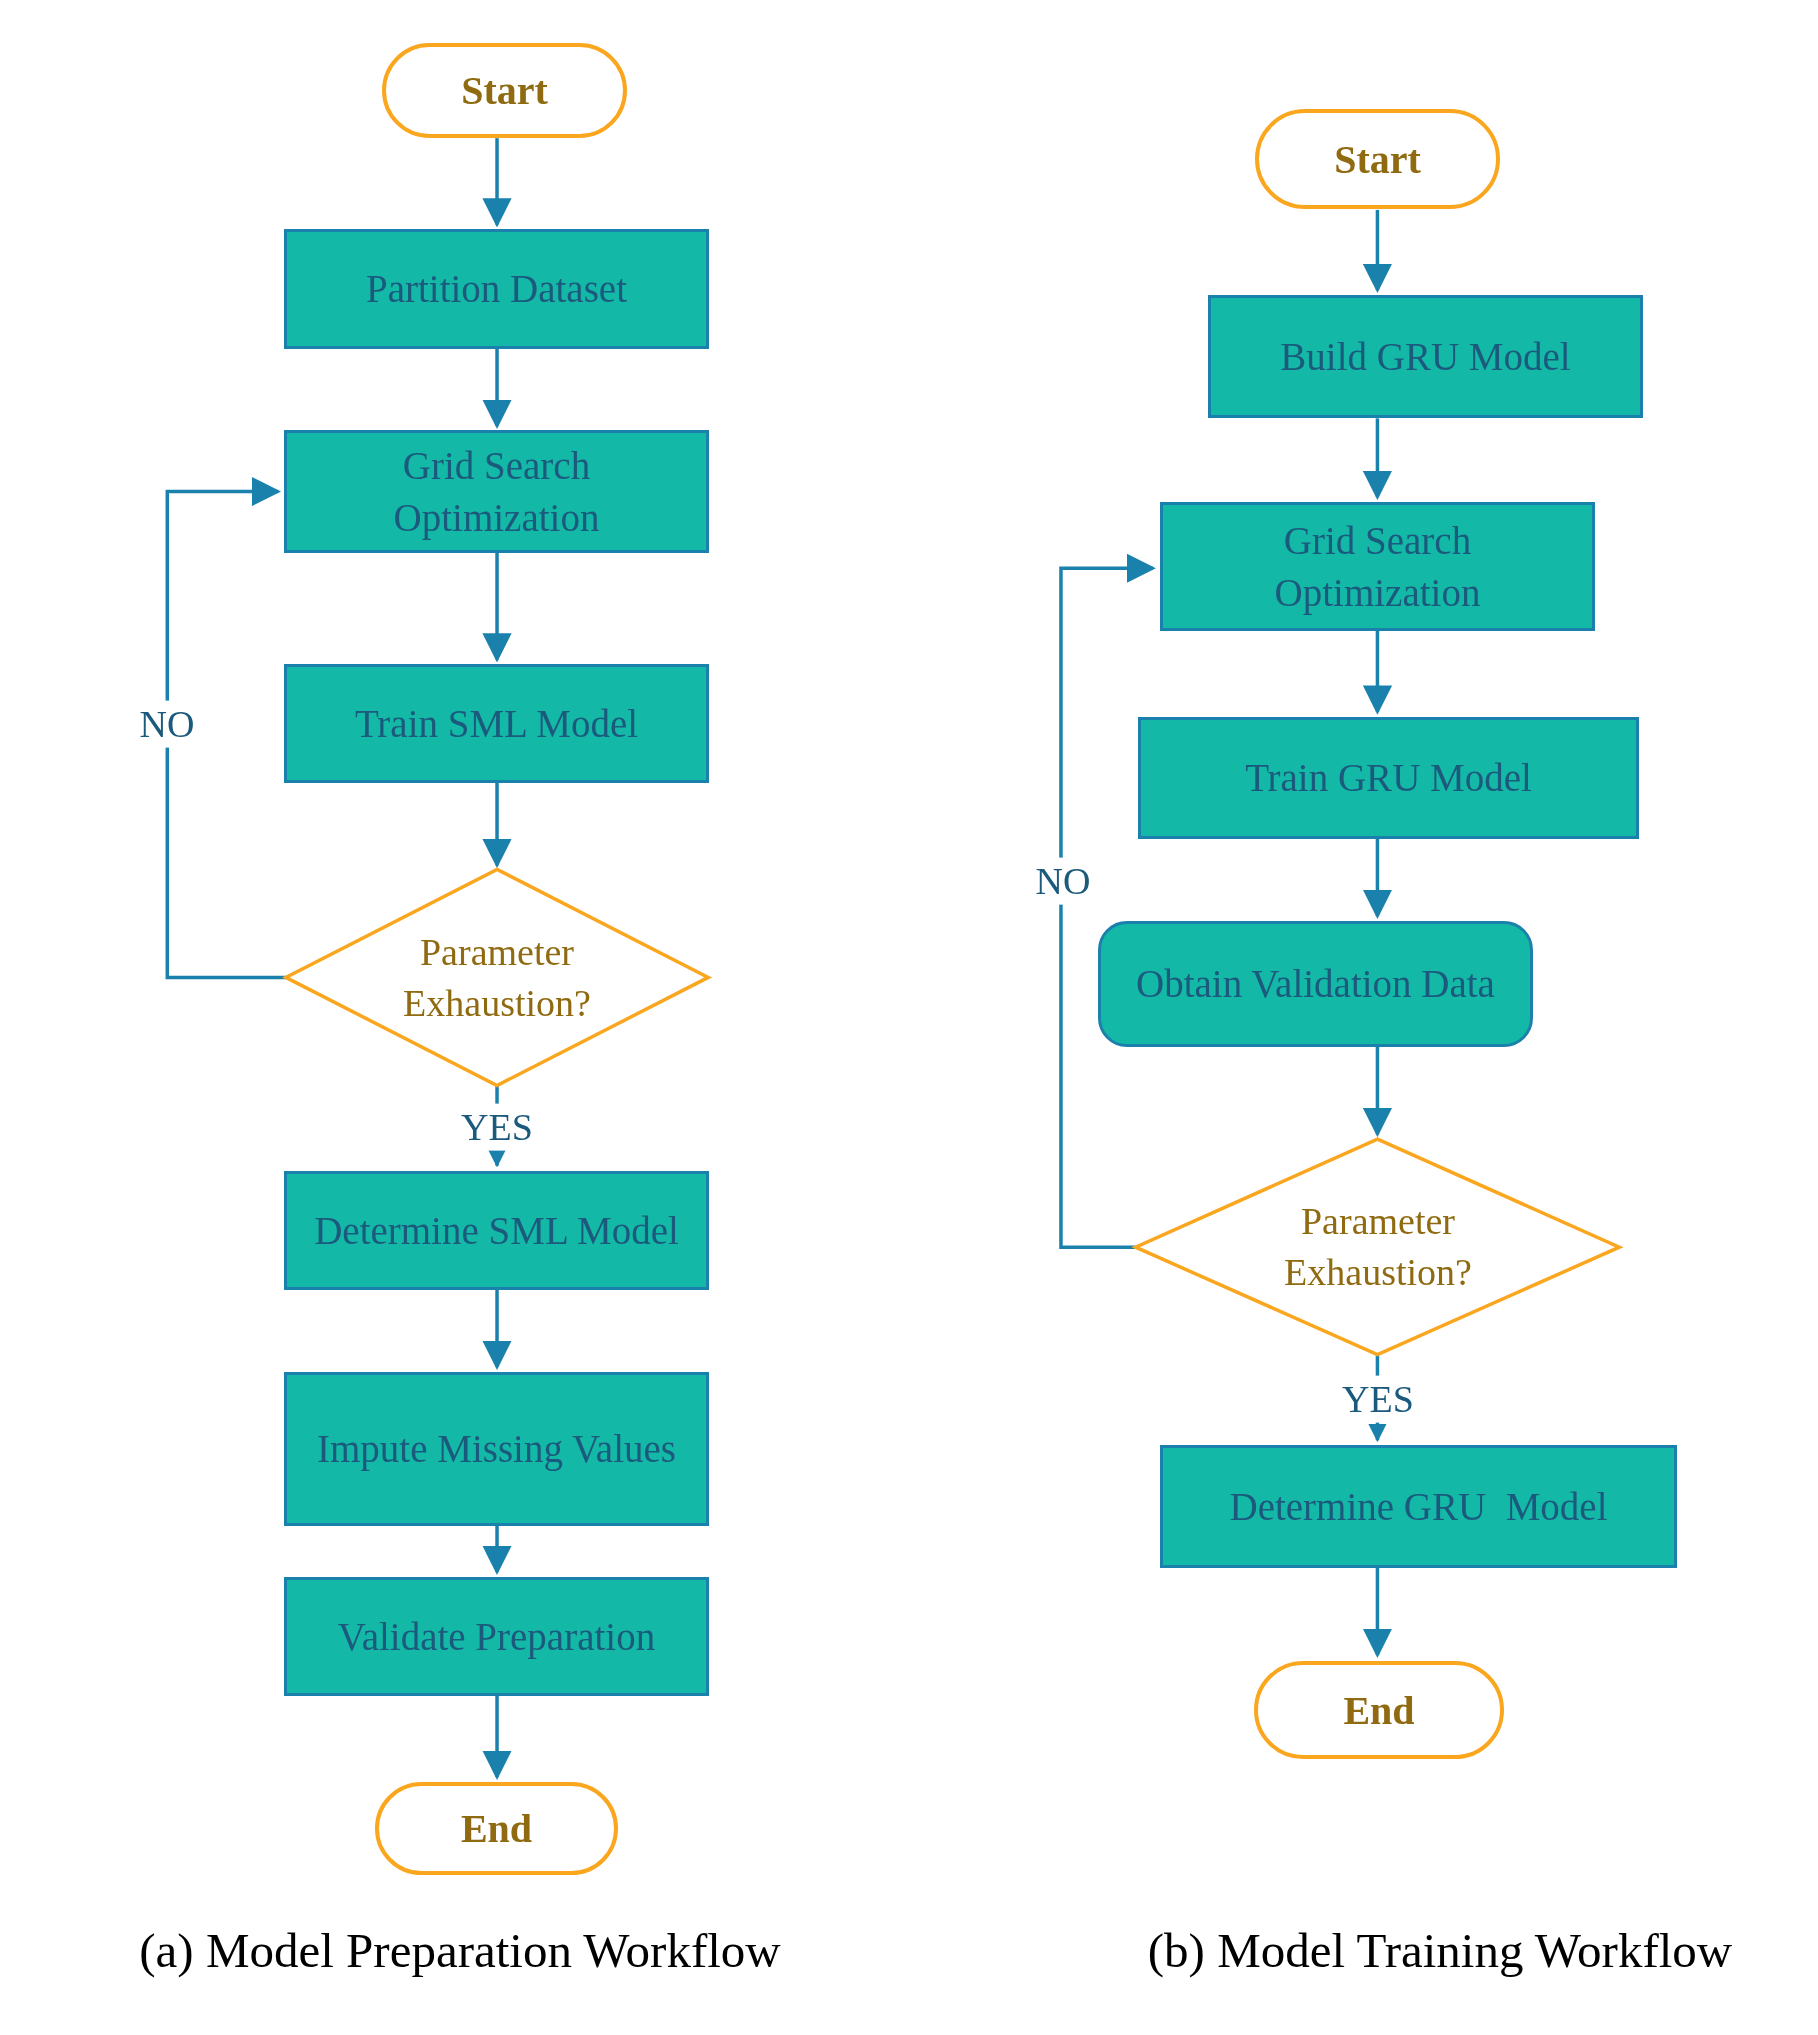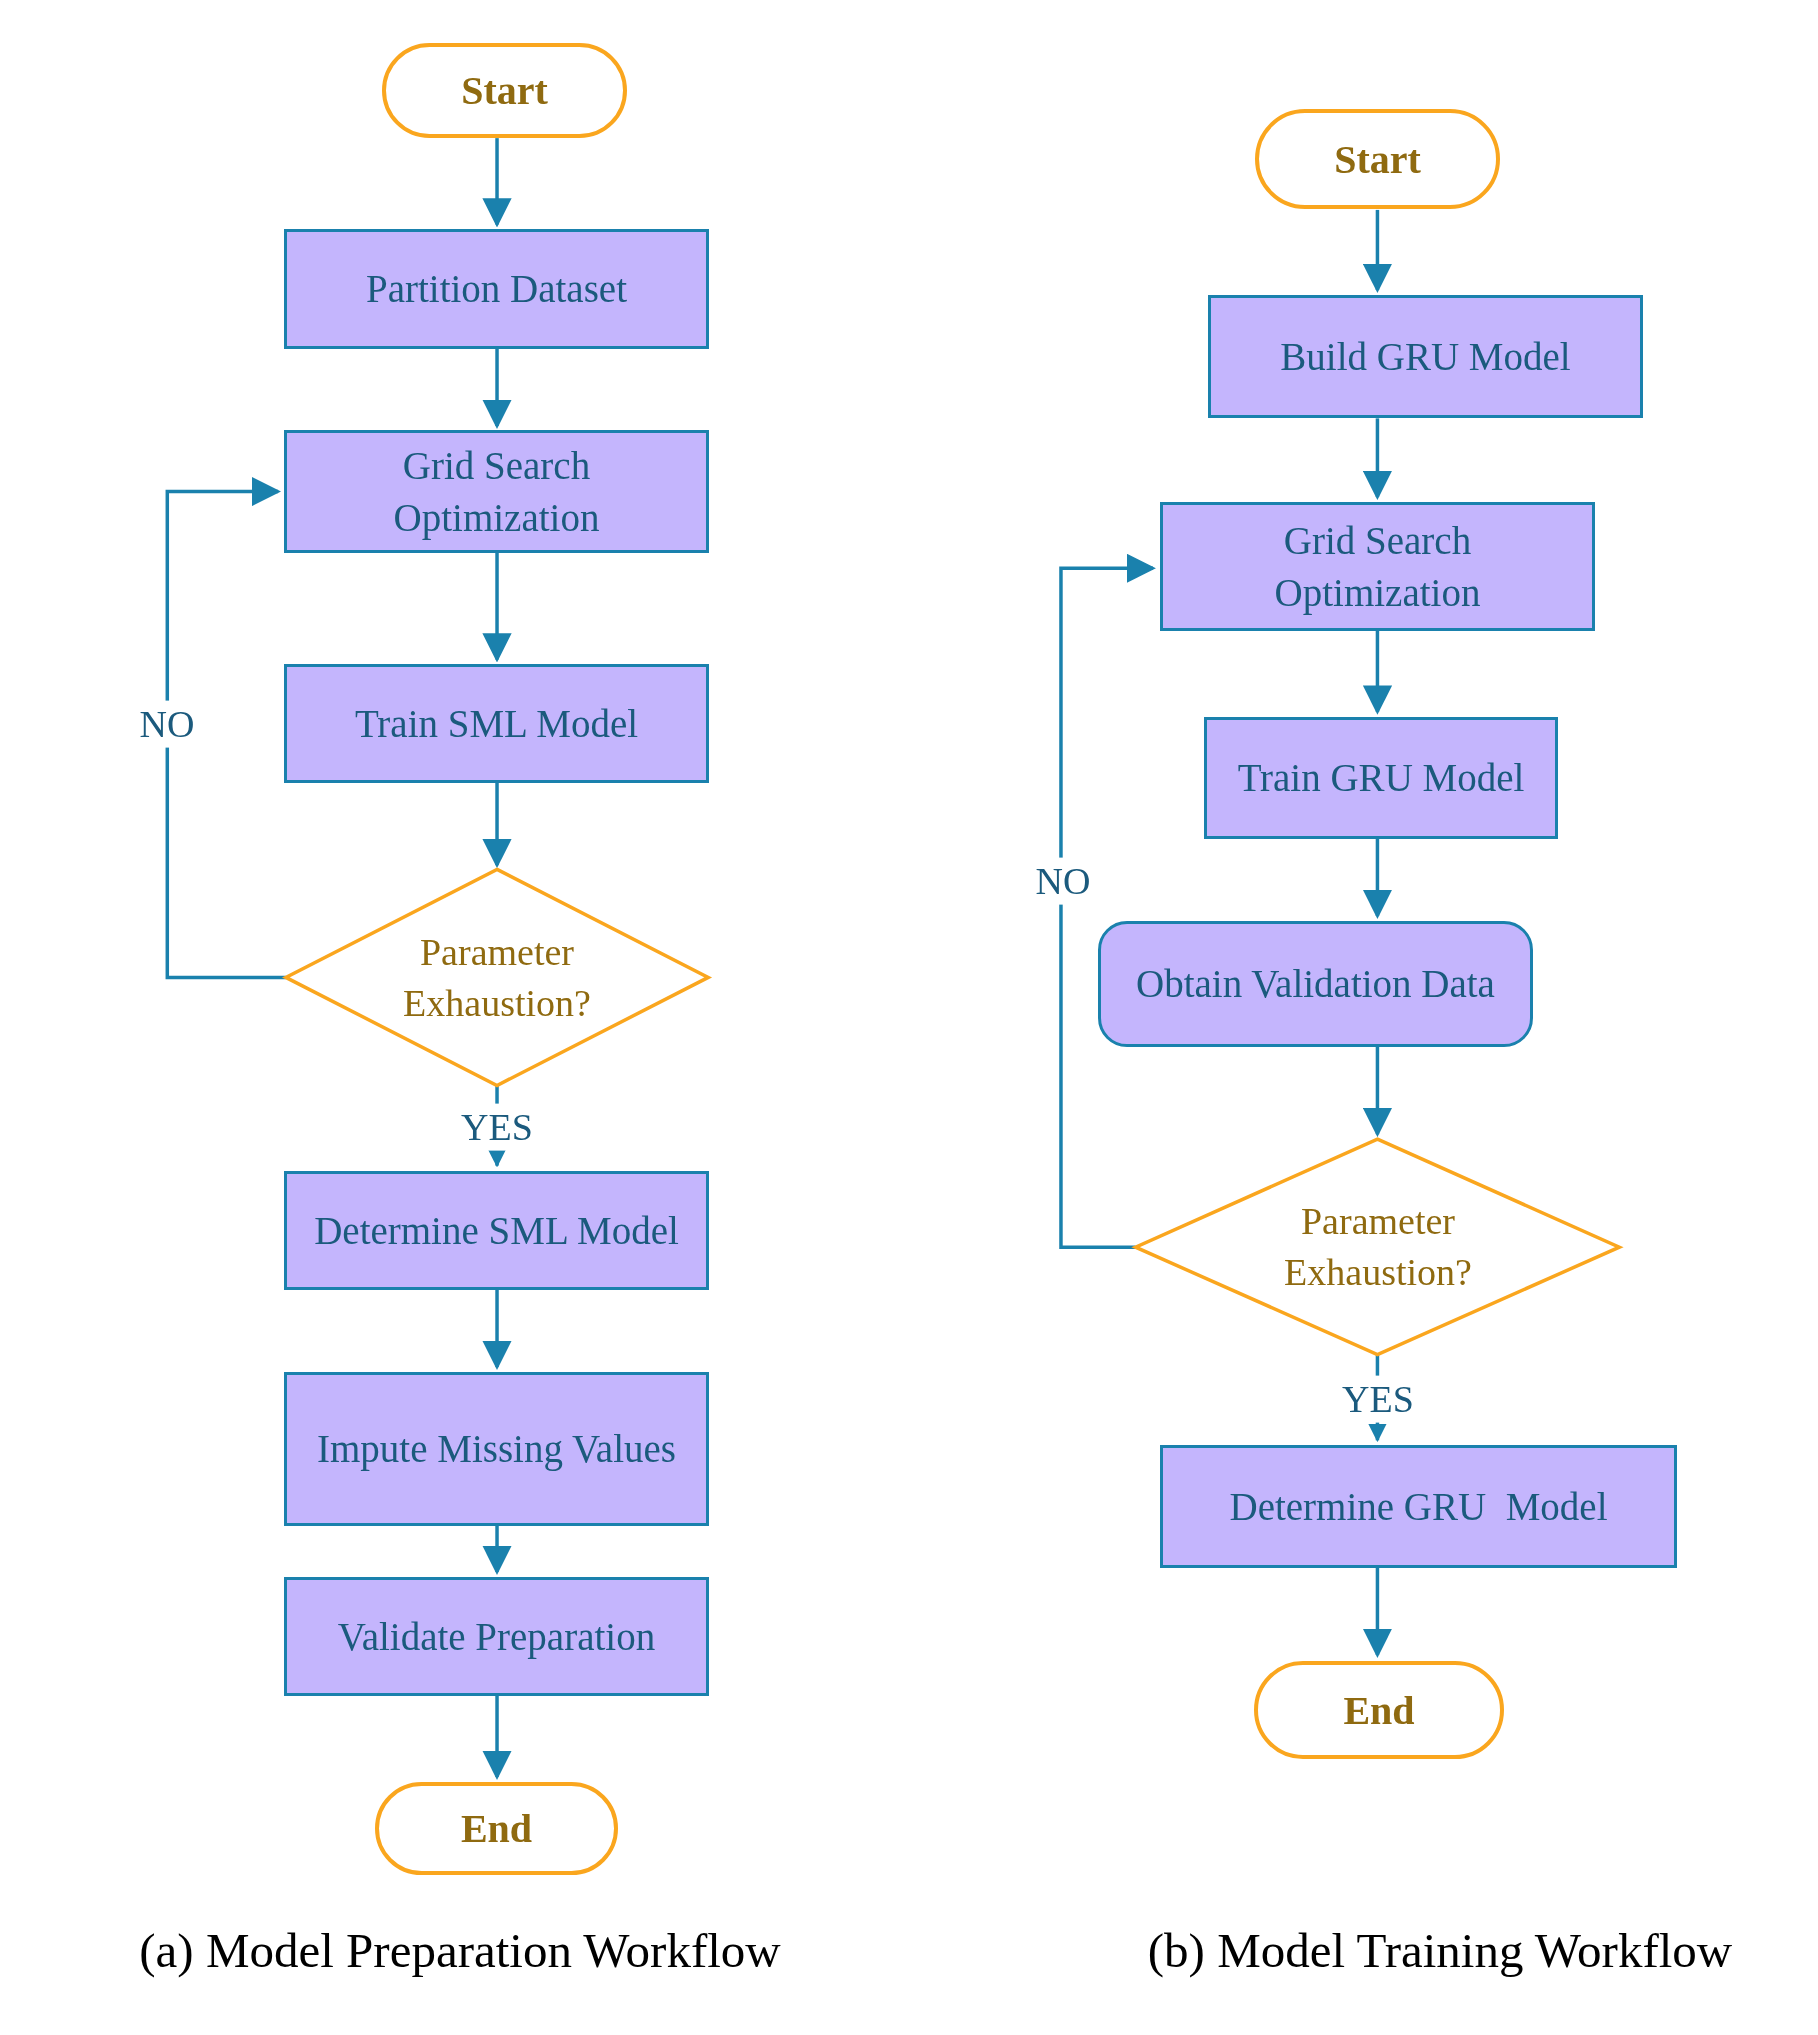--- a/index.html
+++ b/index.html
@@ -19,21 +19,21 @@
     position: absolute;
     left: 0;
     top: 0;
     width: 1818px;
     height: 2035px;
   }
   .flow-box {
     position: absolute;
     box-sizing: border-box;
     border: 3.5px solid #1a81ad;
-    background: #c4b5fd;
+    background: #14b8a6;
     color: #1b5a7d;
     display: flex;
     align-items: center;
     justify-content: center;
     text-align: center;
     font-size: 39px;
     line-height: 1.32;
     white-space: pre-wrap;
   }
   .flow-terminal {
@@ -167,21 +167,21 @@
 
   <div class="flow-box" style="left:1160px; top:295px; width:435px; height:123px;margin-left:48px;">
     <span>Build GRU Model</span>
   </div>
 
   <div class="flow-box" style="left:1160px; top:502px; width:435px; height:129px;">
     <span>Grid Search
 Optimization</span>
   </div>
 
-  <div class="flow-box" style="left:1204px; top:717px; width:354px; height:122px;">
+  <div class="flow-box" style="left:1138px; top:717px; width:501px; height:122px;">
     <span>Train GRU Model</span>
   </div>
 
   <div class="flow-box" style="left:1098px; top:921px; width:435px; height:126px;border-radius:29px;">
     <span>Obtain Validation Data</span>
   </div>
 
   <div class="decision-label" style="left:1378px; top:1247px;">Parameter
 Exhaustion?</div>
 

